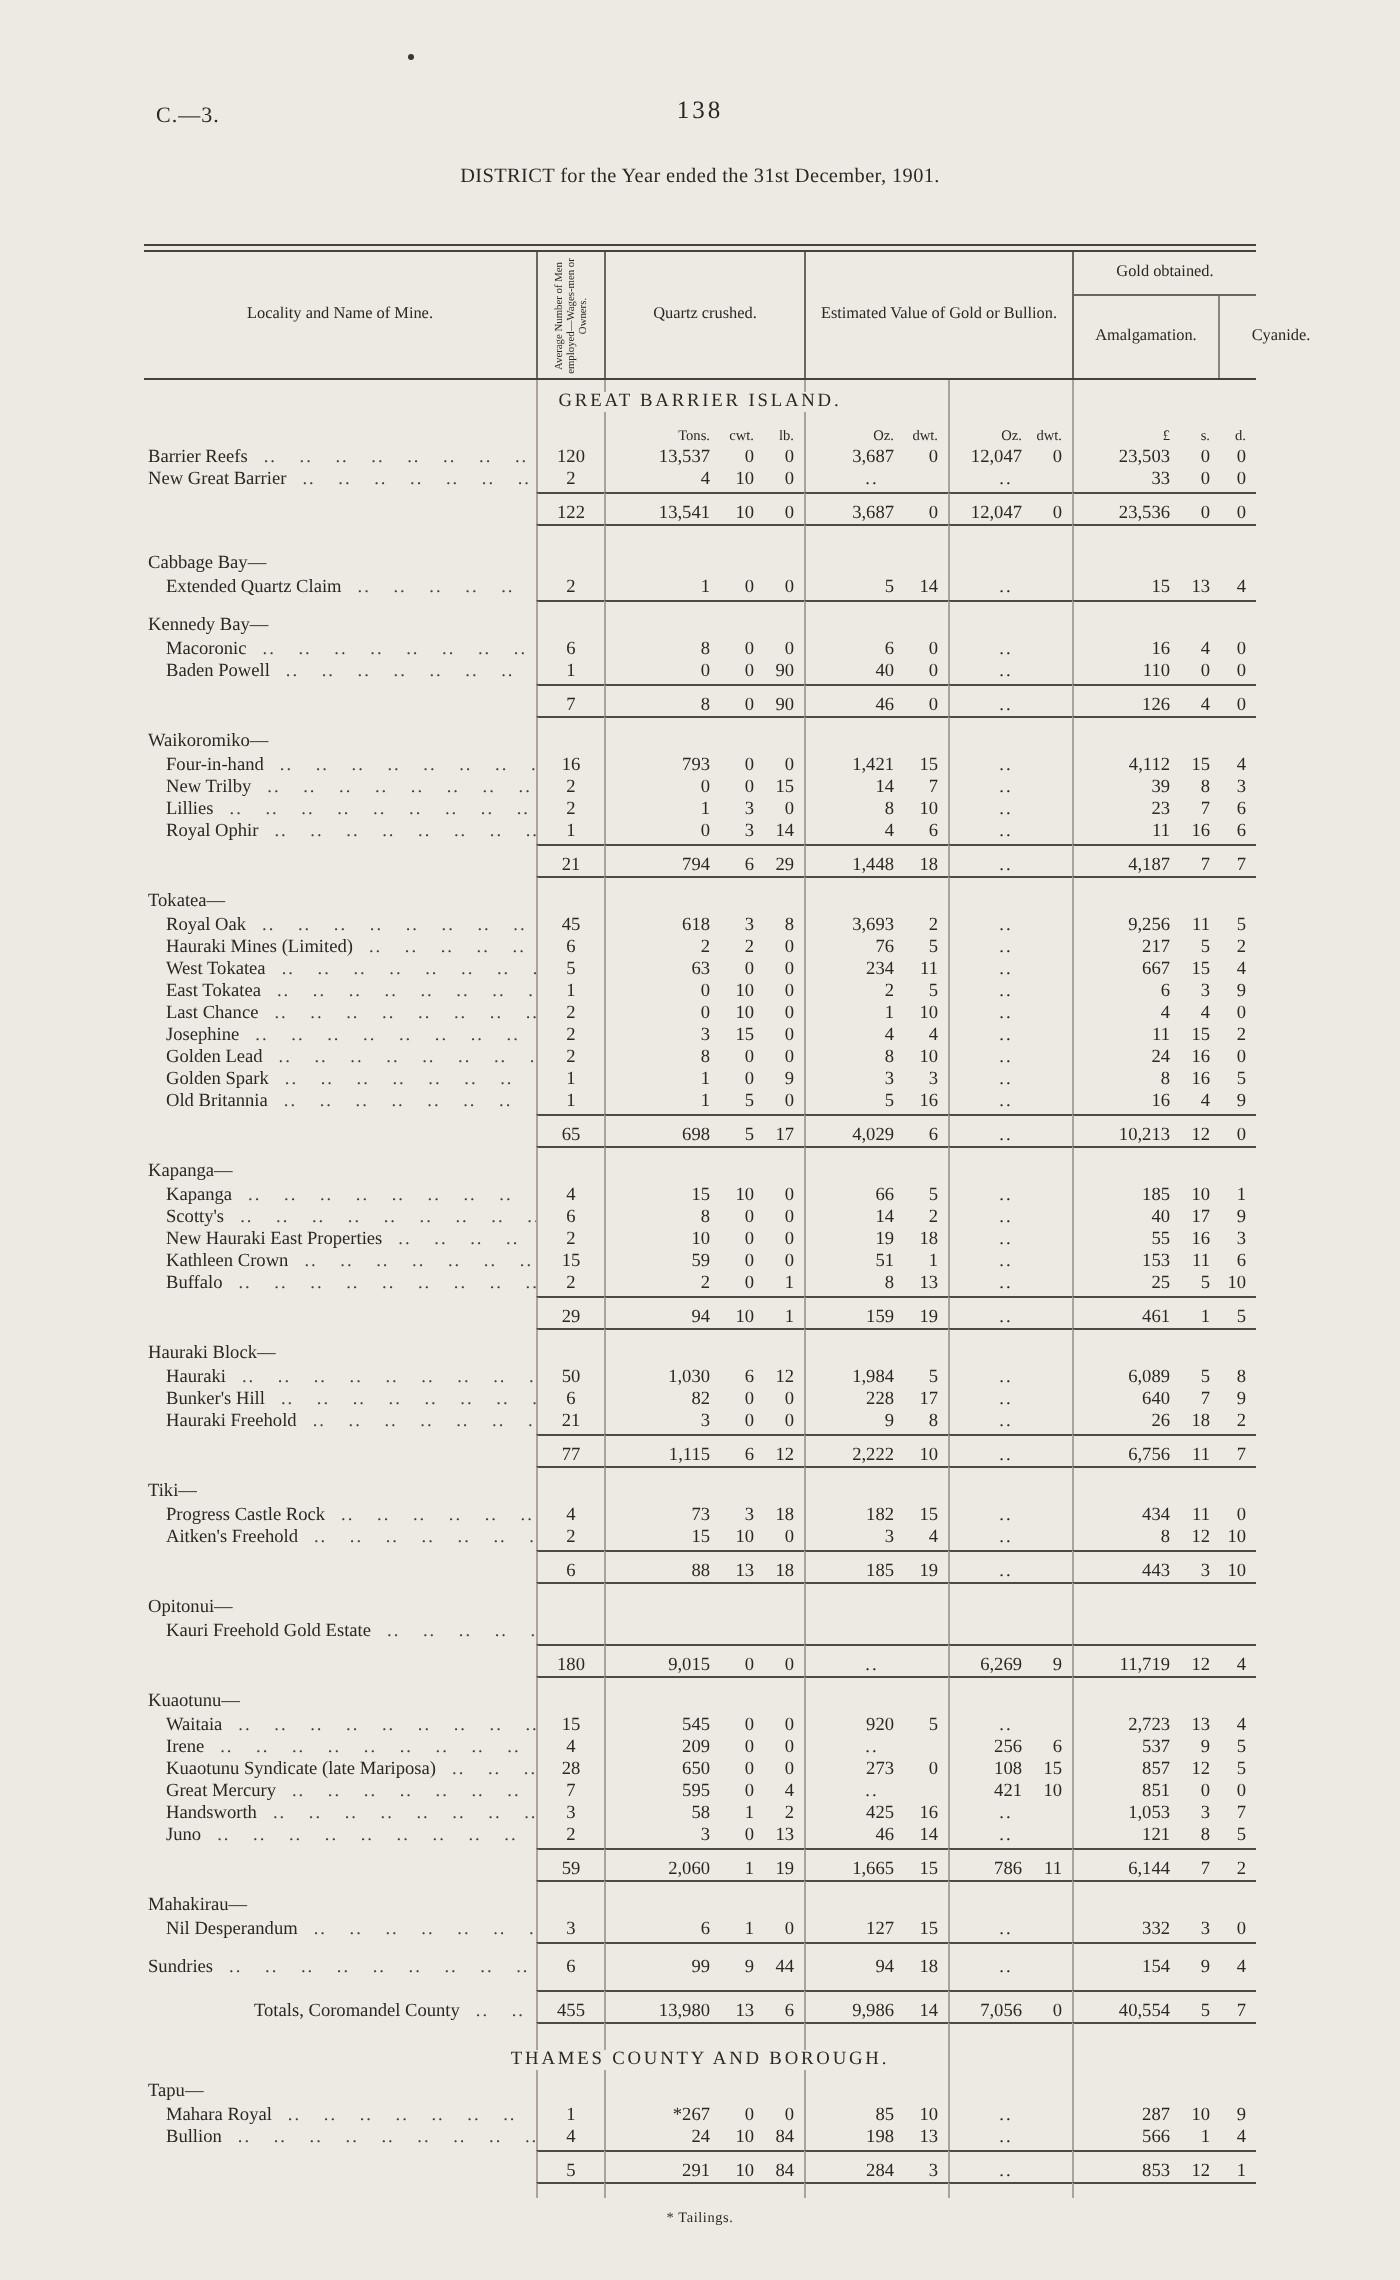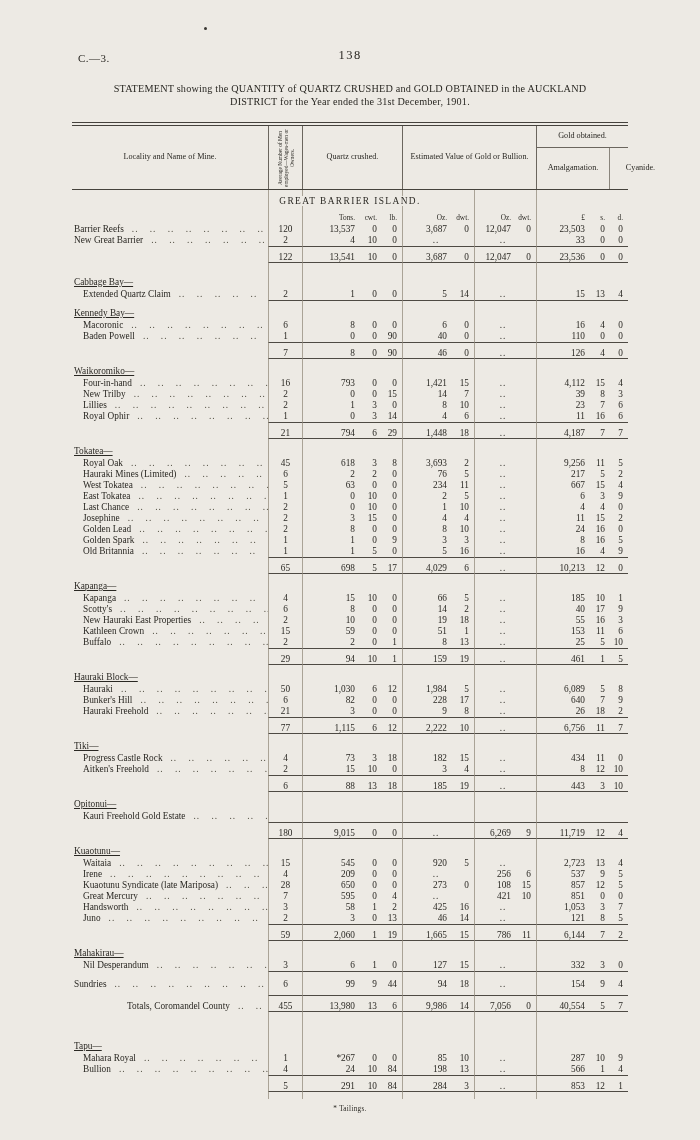--- a/index.html
+++ b/index.html
@@ -33,41 +33,40 @@
               font-size:5.4px; line-height:1.12; text-align:center; }
 
   .trow { display:grid; grid-template-columns:196px 34px 100px 72px 62px 92px; position:relative; line-height:11px; }
   .cell { border-left:1px solid #aaa396; font-size:9.3px; white-space:nowrap; overflow:hidden; }
   .cell.c0 { border-left:none; display:flex; align-items:baseline; }
   .cell.c1 { text-align:center; }
   .cell.c2,.cell.c3,.cell.c4,.cell.c5 { text-align:right; padding-right:5px; }
   .part { display:inline-block; text-align:right; }
   .dots { display:inline-block; width:100%; text-align:center; letter-spacing:1px; }
   .mine-name { white-space:nowrap; padding-left:11px; }
-  .group-name { padding-left:2px;text-decoration:underline; }
+  .group-name { padding-left:2px; }
   .leader { flex:1; overflow:hidden; white-space:nowrap; padding:0 8px; color:#474337; letter-spacing:1px; }
   .total-row { line-height:12px; }
   .total-row .cell { padding-top:2px; }
   .total-label { white-space:nowrap; padding-left:55px; }
   .rule-row .cell.ruled { border-top:1px solid #4e4a43; }
   .units-row .cell { font-size:7.3px; line-height:12px; }
   .section-row .section-title { position:absolute; left:0; right:0; top:1px; text-align:center;
       font-size:9.4px; letter-spacing:1.4px; z-index:2; }
   .section-row .section-title span { background:#edeae4; padding:0 9px; }
   .footnote { text-align:center; font-size:7.2px; margin-top:6px; letter-spacing:.3px; }
 </style>
 </head>
 <body>
 
 <div class="page">
   <div class="speck"></div>
   <div class="doc-ref">C.—3.</div>
   <div class="page-num">138</div>
   <div class="title">
-    <div>STATEMENT showing the QUANTITY of QUARTZ CRUSHED and GOLD OBTAINED in the AUCKLAND</div>
     <div>DISTRICT for the Year ended the 31st December, 1901.</div>
   </div>
 
   <div class="table-wrap">
     <div class="top-rule"></div>
 
     <div class="thead">
       <div class="th th-loc">Locality and Name of Mine.</div>
       <div class="th th-men">
         <span class="men-vert">Average Number of Men employed—Wages-men or Owners.</span>
@@ -1011,20 +1010,21 @@
           <div class="cell c4"></div>
           <div class="cell c5"></div>
         </div>
         <div class="trow section-row" style="height: 15px;">
           <div class="cell c0"></div>
           <div class="cell c1"></div>
           <div class="cell c2"></div>
           <div class="cell c3"></div>
           <div class="cell c4"></div>
           <div class="cell c5"></div>
+          <div class="section-title"><span>THAMES COUNTY AND BOROUGH.</span></div>
         </div>
         <div class="trow spacer-row" style="height: 2px;">
           <div class="cell c0"></div>
           <div class="cell c1"></div>
           <div class="cell c2"></div>
           <div class="cell c3"></div>
           <div class="cell c4"></div>
           <div class="cell c5"></div>
         </div>
         <div class="trow" style="height: 12px;">

